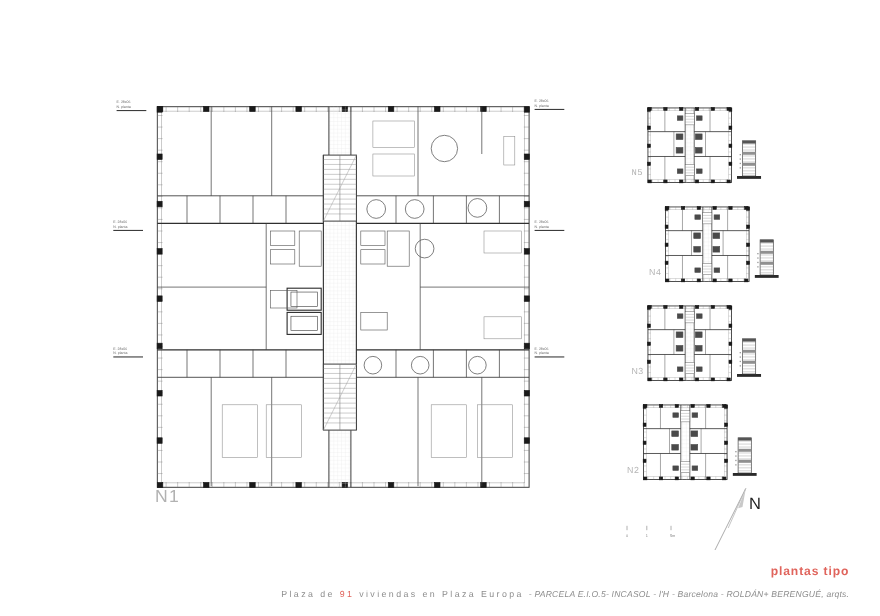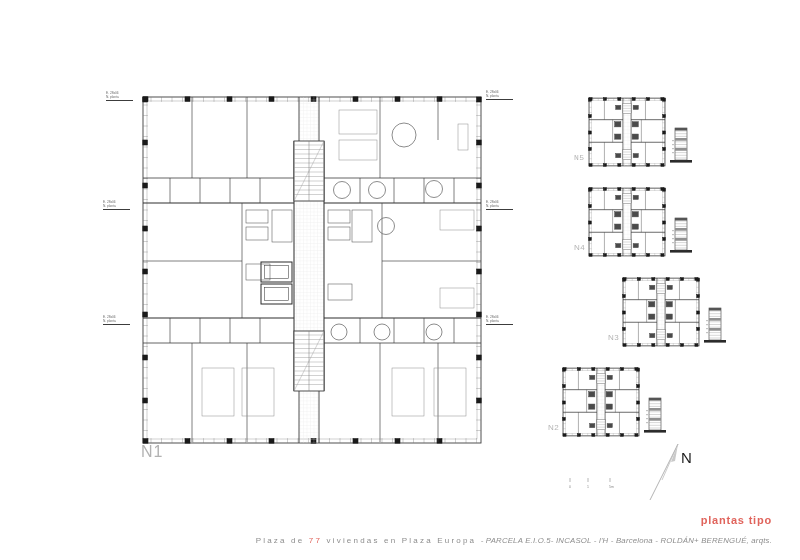--- a/index.html
+++ b/index.html
@@ -470,21 +470,21 @@
           <rect x="5" y="4" width="12" height="2.5" fill="#555"></rect>
           <rect x="5" y="14" width="12" height="2.7" fill="#909090"></rect>
           <rect x="5" y="24" width="12" height="2.7" fill="#909090"></rect>
           <rect x="2.4" y="16" width="1.2" height="1.2" fill="#9a9a9a"></rect>
           <rect x="2.4" y="20" width="1.2" height="1.2" fill="#9a9a9a"></rect>
           <rect x="2.4" y="24" width="1.2" height="1.2" fill="#9a9a9a"></rect>
           <rect x="2.4" y="28" width="1.2" height="1.2" fill="#9a9a9a"></rect>
         </svg>
         <div class="mini-label">N5</div>
       </div>
-      <div class="mini-block" style="left: 574px; top: 186px;">
+      <div class="mini-block" style="left: 590px; top: 186px;">
         <svg width="78" height="70" viewBox="0 0 76 68" class="mini-plan-svg">
           <defs>
             <pattern id="hatch1" width="3.5" height="3.5" patternUnits="userSpaceOnUse">
               <path d="M0 0H3.5M0 0V3.5" stroke="#e2e2e2" stroke-width="0.45" fill="none"></path>
             </pattern>
           </defs>
           <rect x="1" y="1" width="74" height="66" stroke="#3d3d3d" stroke-width="0.8" fill="none"></rect>
           <rect x="3.5" y="3.5" width="69" height="61" stroke="#999" stroke-width="0.3" fill="none"></rect>
           <line x1="5" y1="1" x2="5" y2="3.5" stroke="#888" stroke-width="0.25"></line>
           <line x1="5" y1="64.5" x2="5" y2="67" stroke="#888" stroke-width="0.25"></line>
@@ -605,21 +605,21 @@
           <rect x="5" y="4" width="12" height="2.5" fill="#555"></rect>
           <rect x="5" y="14" width="12" height="2.7" fill="#909090"></rect>
           <rect x="5" y="24" width="12" height="2.7" fill="#909090"></rect>
           <rect x="2.4" y="16" width="1.2" height="1.2" fill="#9a9a9a"></rect>
           <rect x="2.4" y="20" width="1.2" height="1.2" fill="#9a9a9a"></rect>
           <rect x="2.4" y="24" width="1.2" height="1.2" fill="#9a9a9a"></rect>
           <rect x="2.4" y="28" width="1.2" height="1.2" fill="#9a9a9a"></rect>
         </svg>
         <div class="mini-label">N4</div>
       </div>
-      <div class="mini-block" style="left: 608px; top: 276px;">
+      <div class="mini-block" style="left: 574px; top: 276px;">
         <svg width="78" height="70" viewBox="0 0 76 68" class="mini-plan-svg">
           <defs>
             <pattern id="hatch2" width="3.5" height="3.5" patternUnits="userSpaceOnUse">
               <path d="M0 0H3.5M0 0V3.5" stroke="#e2e2e2" stroke-width="0.45" fill="none"></path>
             </pattern>
           </defs>
           <rect x="1" y="1" width="74" height="66" stroke="#3d3d3d" stroke-width="0.8" fill="none"></rect>
           <rect x="3.5" y="3.5" width="69" height="61" stroke="#999" stroke-width="0.3" fill="none"></rect>
           <line x1="5" y1="1" x2="5" y2="3.5" stroke="#888" stroke-width="0.25"></line>
           <line x1="5" y1="64.5" x2="5" y2="67" stroke="#888" stroke-width="0.25"></line>
@@ -740,21 +740,21 @@
           <rect x="5" y="4" width="12" height="2.5" fill="#555"></rect>
           <rect x="5" y="14" width="12" height="2.7" fill="#909090"></rect>
           <rect x="5" y="24" width="12" height="2.7" fill="#909090"></rect>
           <rect x="2.4" y="16" width="1.2" height="1.2" fill="#9a9a9a"></rect>
           <rect x="2.4" y="20" width="1.2" height="1.2" fill="#9a9a9a"></rect>
           <rect x="2.4" y="24" width="1.2" height="1.2" fill="#9a9a9a"></rect>
           <rect x="2.4" y="28" width="1.2" height="1.2" fill="#9a9a9a"></rect>
         </svg>
         <div class="mini-label">N3</div>
       </div>
-      <div class="mini-block" style="left: 548px; top: 366px;">
+      <div class="mini-block" style="left: 570px; top: 366px;">
         <svg width="78" height="70" viewBox="0 0 76 68" class="mini-plan-svg">
           <defs>
             <pattern id="hatch3" width="3.5" height="3.5" patternUnits="userSpaceOnUse">
               <path d="M0 0H3.5M0 0V3.5" stroke="#e2e2e2" stroke-width="0.45" fill="none"></path>
             </pattern>
           </defs>
           <rect x="1" y="1" width="74" height="66" stroke="#3d3d3d" stroke-width="0.8" fill="none"></rect>
           <rect x="3.5" y="3.5" width="69" height="61" stroke="#999" stroke-width="0.3" fill="none"></rect>
           <line x1="5" y1="1" x2="5" y2="3.5" stroke="#888" stroke-width="0.25"></line>
           <line x1="5" y1="64.5" x2="5" y2="67" stroke="#888" stroke-width="0.25"></line>
@@ -894,15 +894,15 @@
     </svg>
 
   <svg class="north" id="north-arrow" width="64" height="68" viewBox="0 0 64 68">
       <line x1="12" y1="64" x2="40" y2="8" stroke="#aaa" stroke-width="0.9"></line>
       <line x1="24" y1="44" x2="40" y2="8" stroke="#b5b5b5" stroke-width="0.7"></line>
       <polygon points="40,8 33,26 37,25" fill="#c9c9c9" stroke="none"></polygon>
       <text x="43" y="27" font-size="15" fill="#1c1c1c" font-family="Liberation Sans, sans-serif">N</text>
     </svg>
 
   <div class="plantas-tipo">plantas tipo</div>
-  <div class="title-line" id="title-line"><span class="sp">Plaza de </span><span class="sp red">77</span><span class="sp"> viviendas en Plaza Europa </span><span class="nm">- PARCELA E.I.O.5- INCASOL - l'H - Barcelona - ROLDÁN+ BERENGUÉ, arqts.</span></div>
+  <div class="title-line" id="title-line"><span class="sp">Plaza de </span><span class="sp red">91</span><span class="sp"> viviendas en Plaza Europa </span><span class="nm">- PARCELA E.I.O.5- INCASOL - l'H - Barcelona - ROLDÁN+ BERENGUÉ, arqts.</span></div>
 
 </div>
 
 </body></html>

